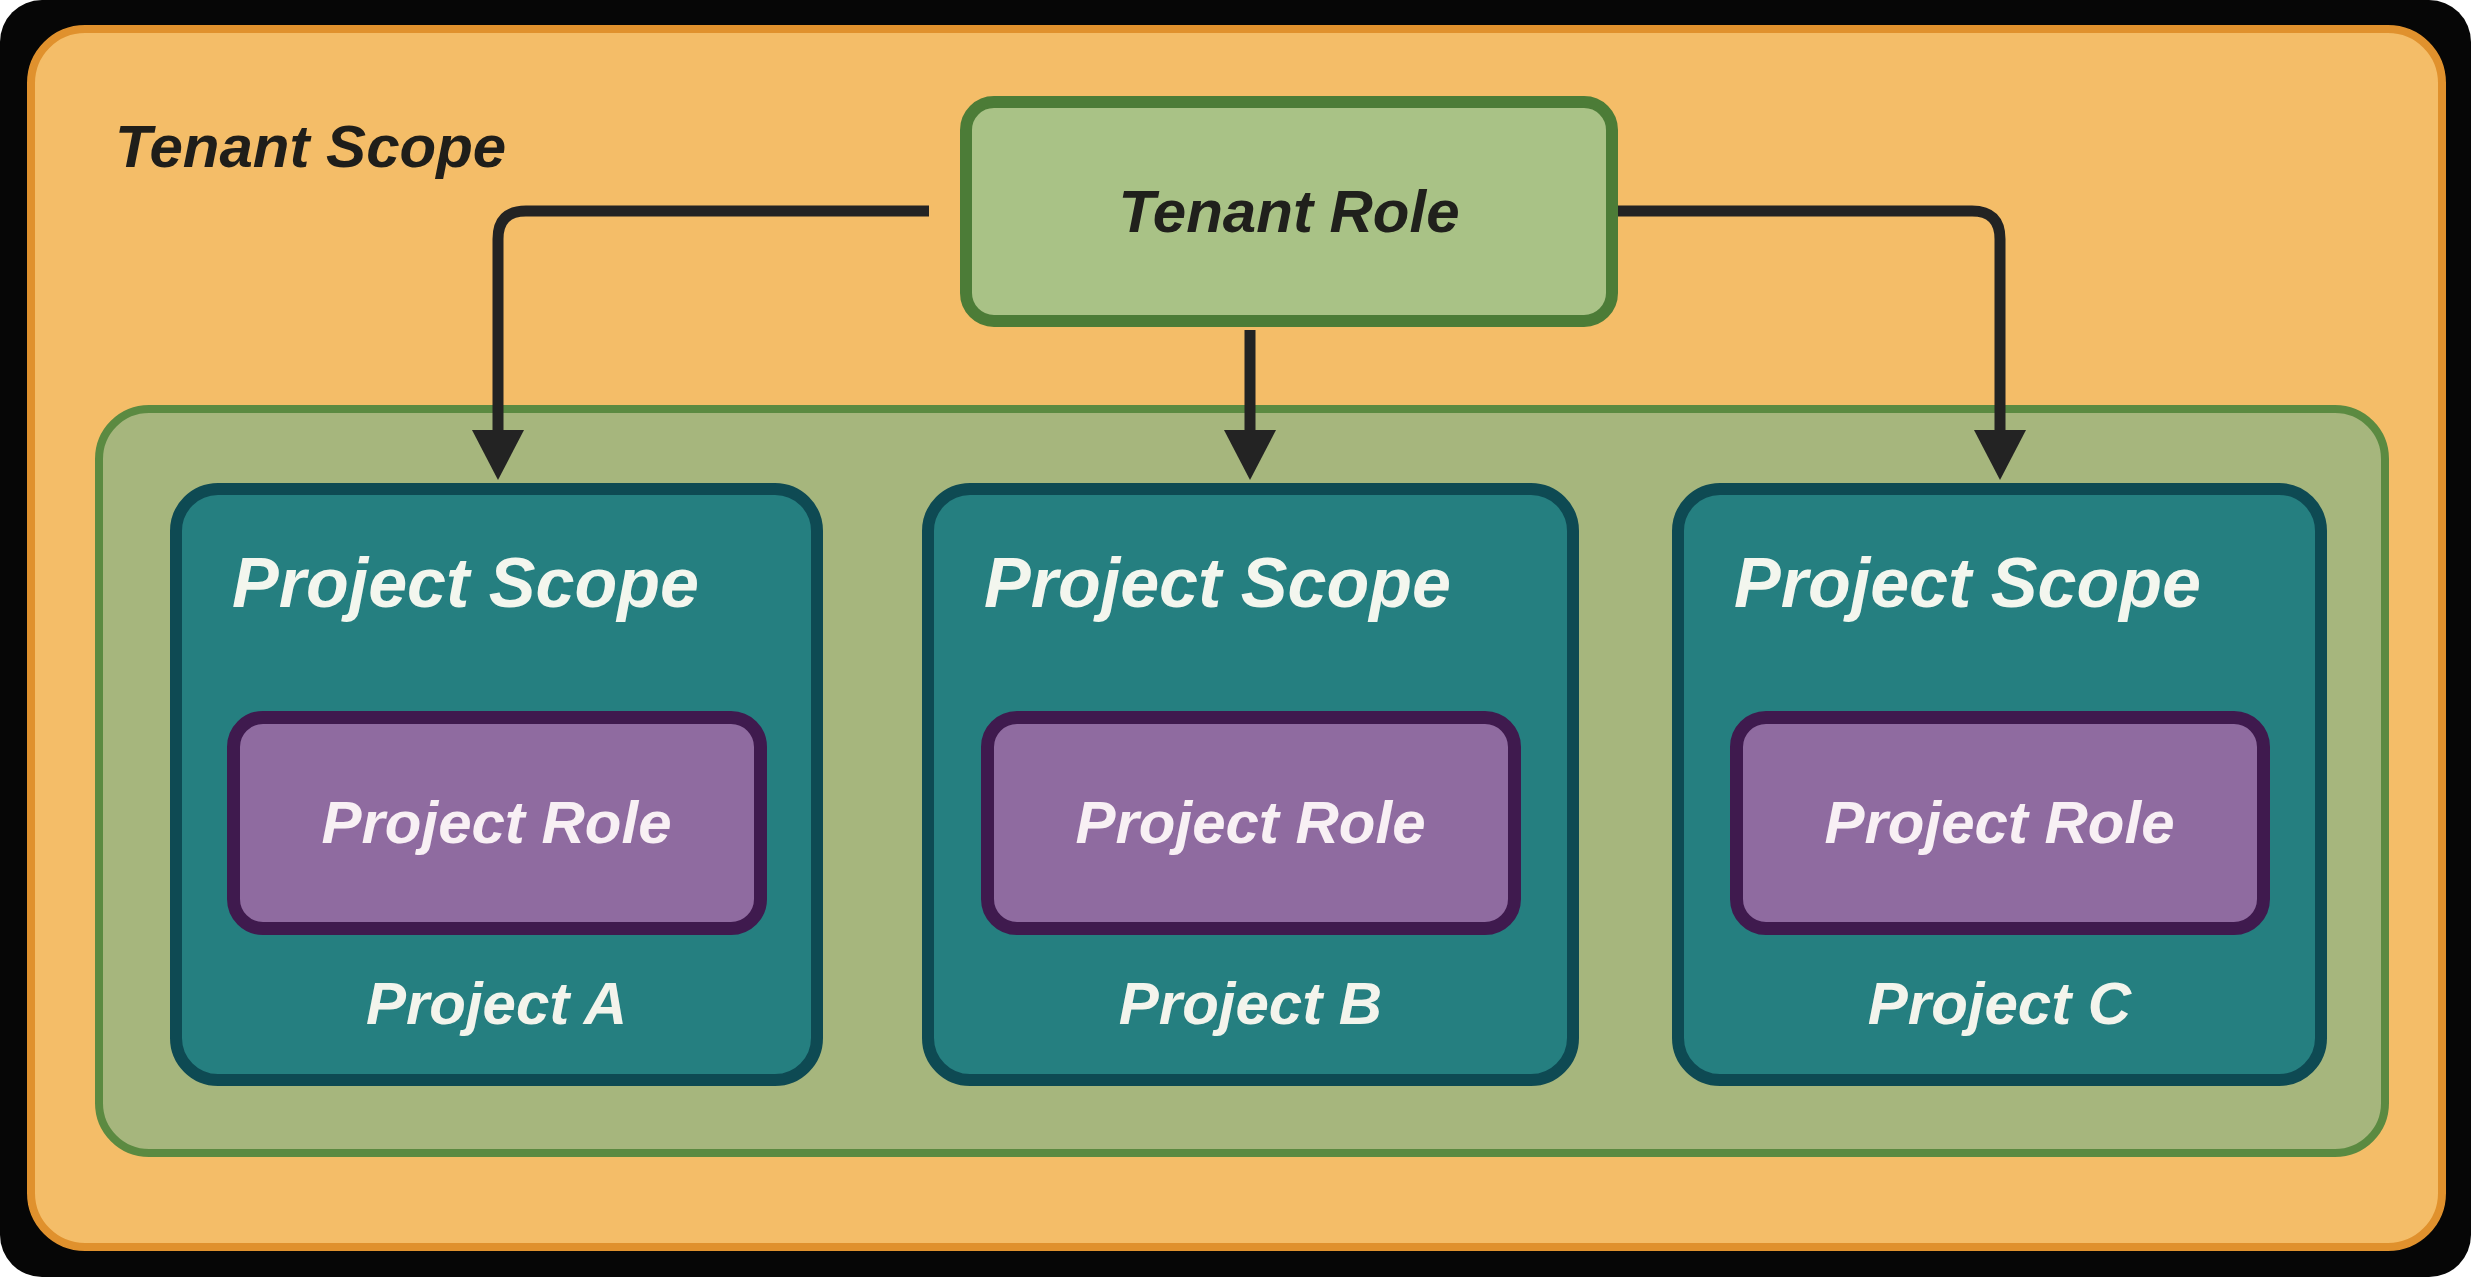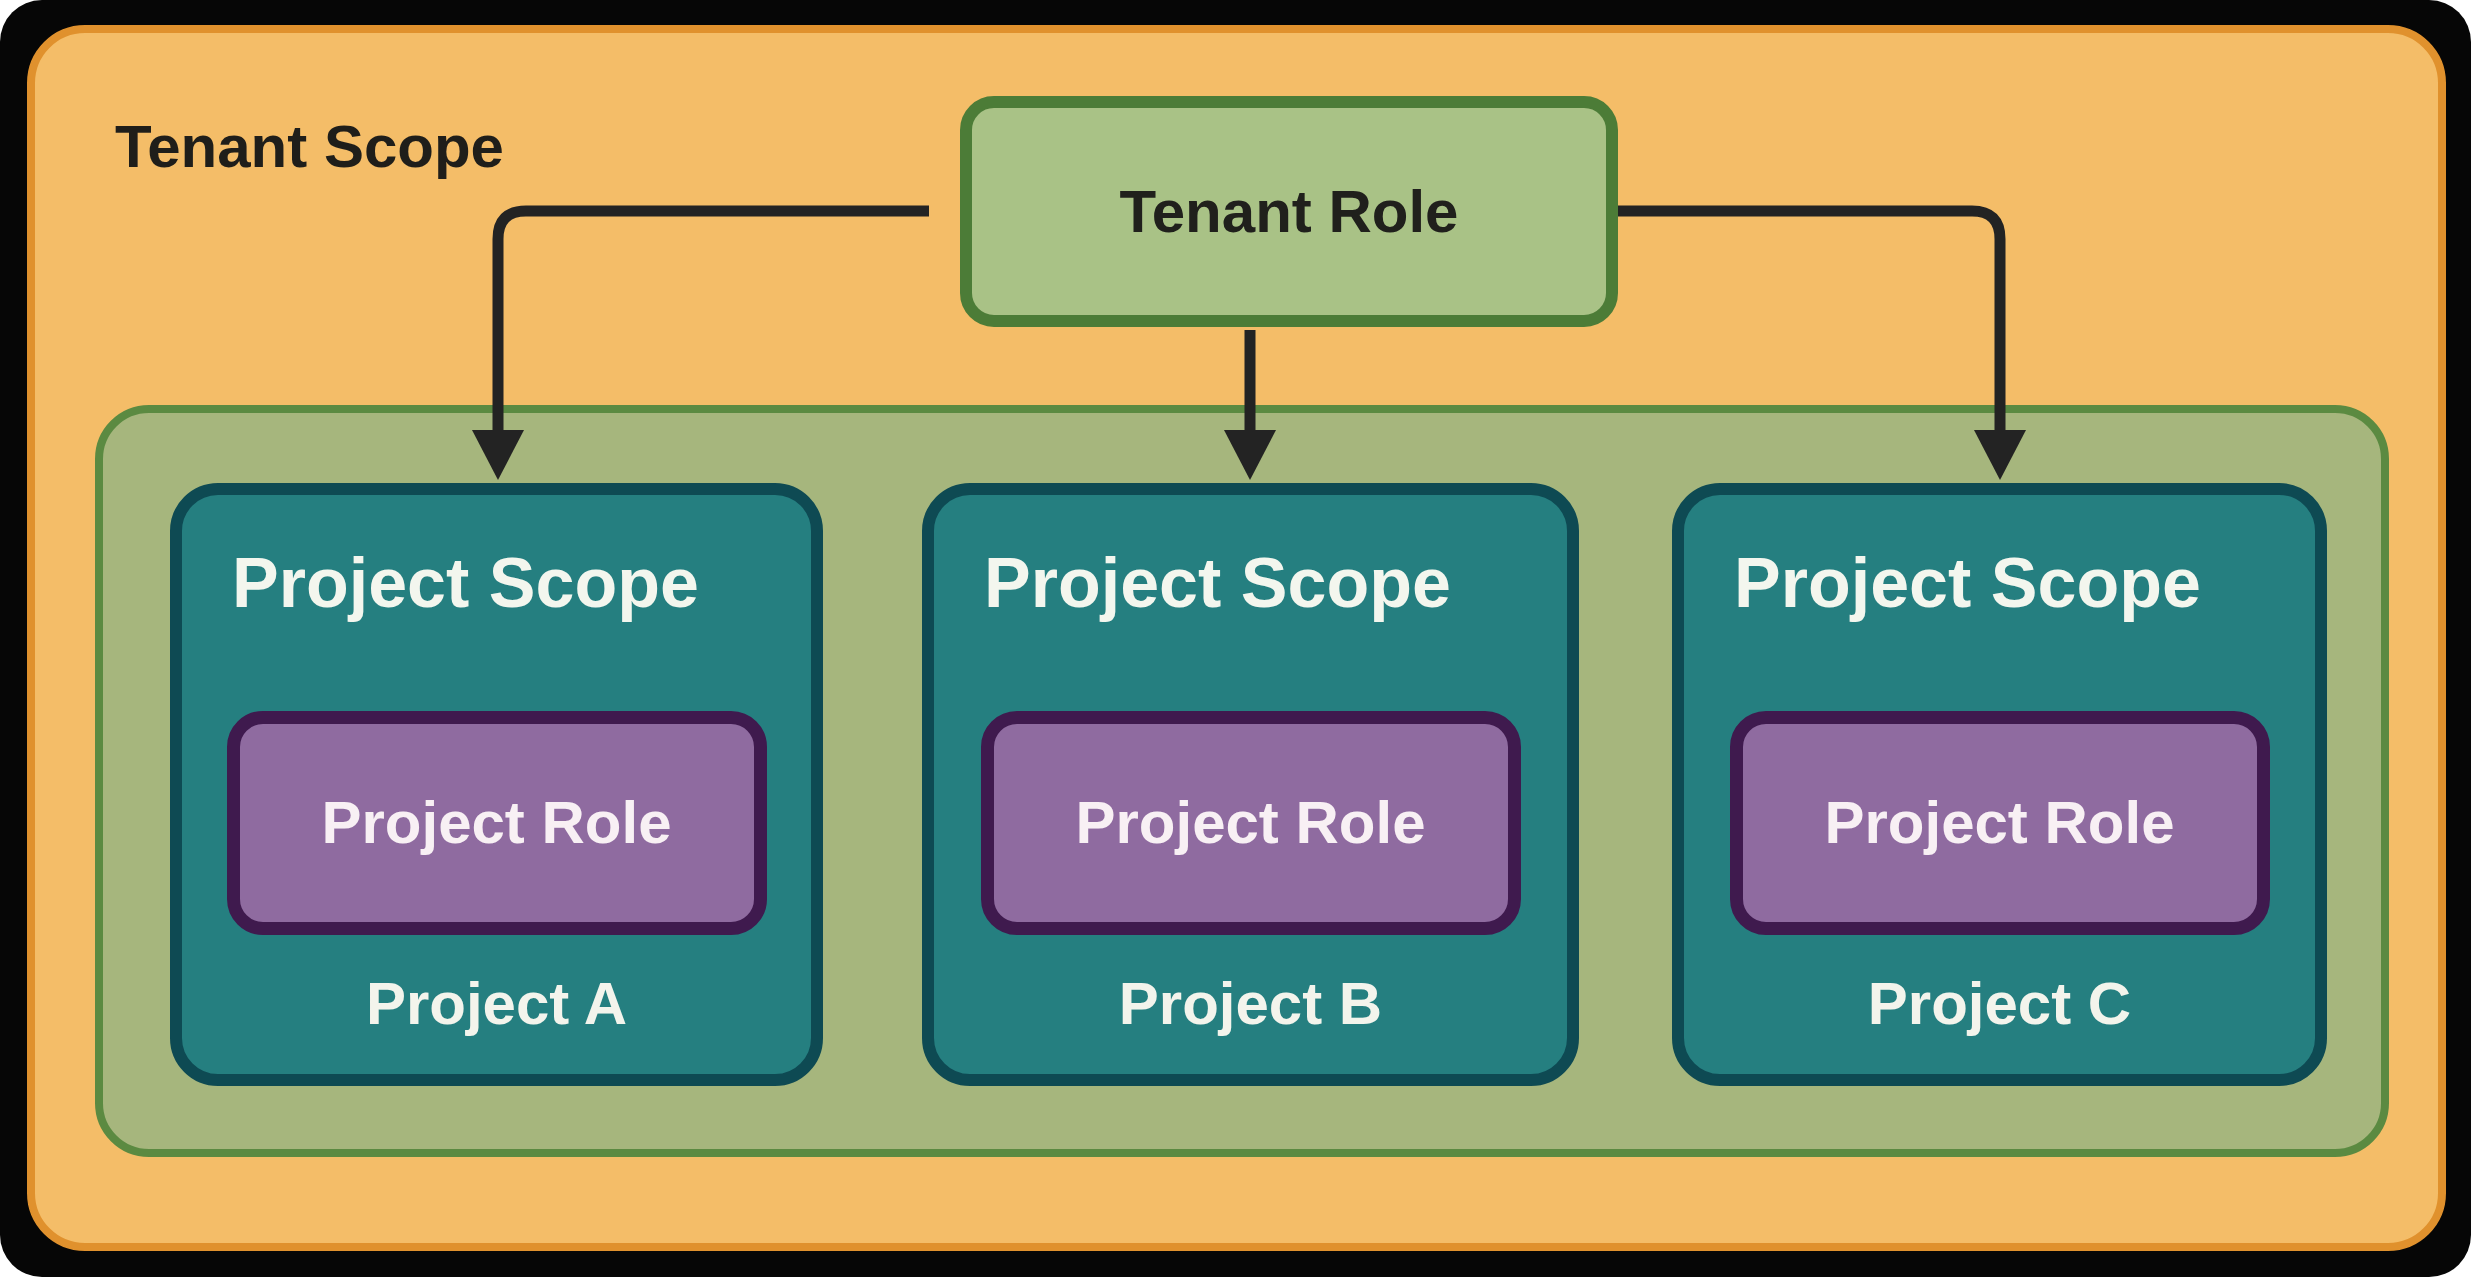--- a/index.html
+++ b/index.html
@@ -6,20 +6,21 @@
   * { box-sizing: border-box; }
   .canvas {
     position: relative;
     width: 2471px;
     height: 1277px;
     background: #060606;
     border-radius: 42px;
     overflow: hidden;
     font-family: "Liberation Sans", sans-serif;
     font-weight: 600;
+    font-style: italic;
   }
   .tenant-scope {
     position: absolute;
     left: 27px; top: 25px;
     width: 2419px; height: 1226px;
     background: #f4bd68;
     border: 8px solid #e0912d;
     border-radius: 58px;
   }
   .tenant-scope-label {

